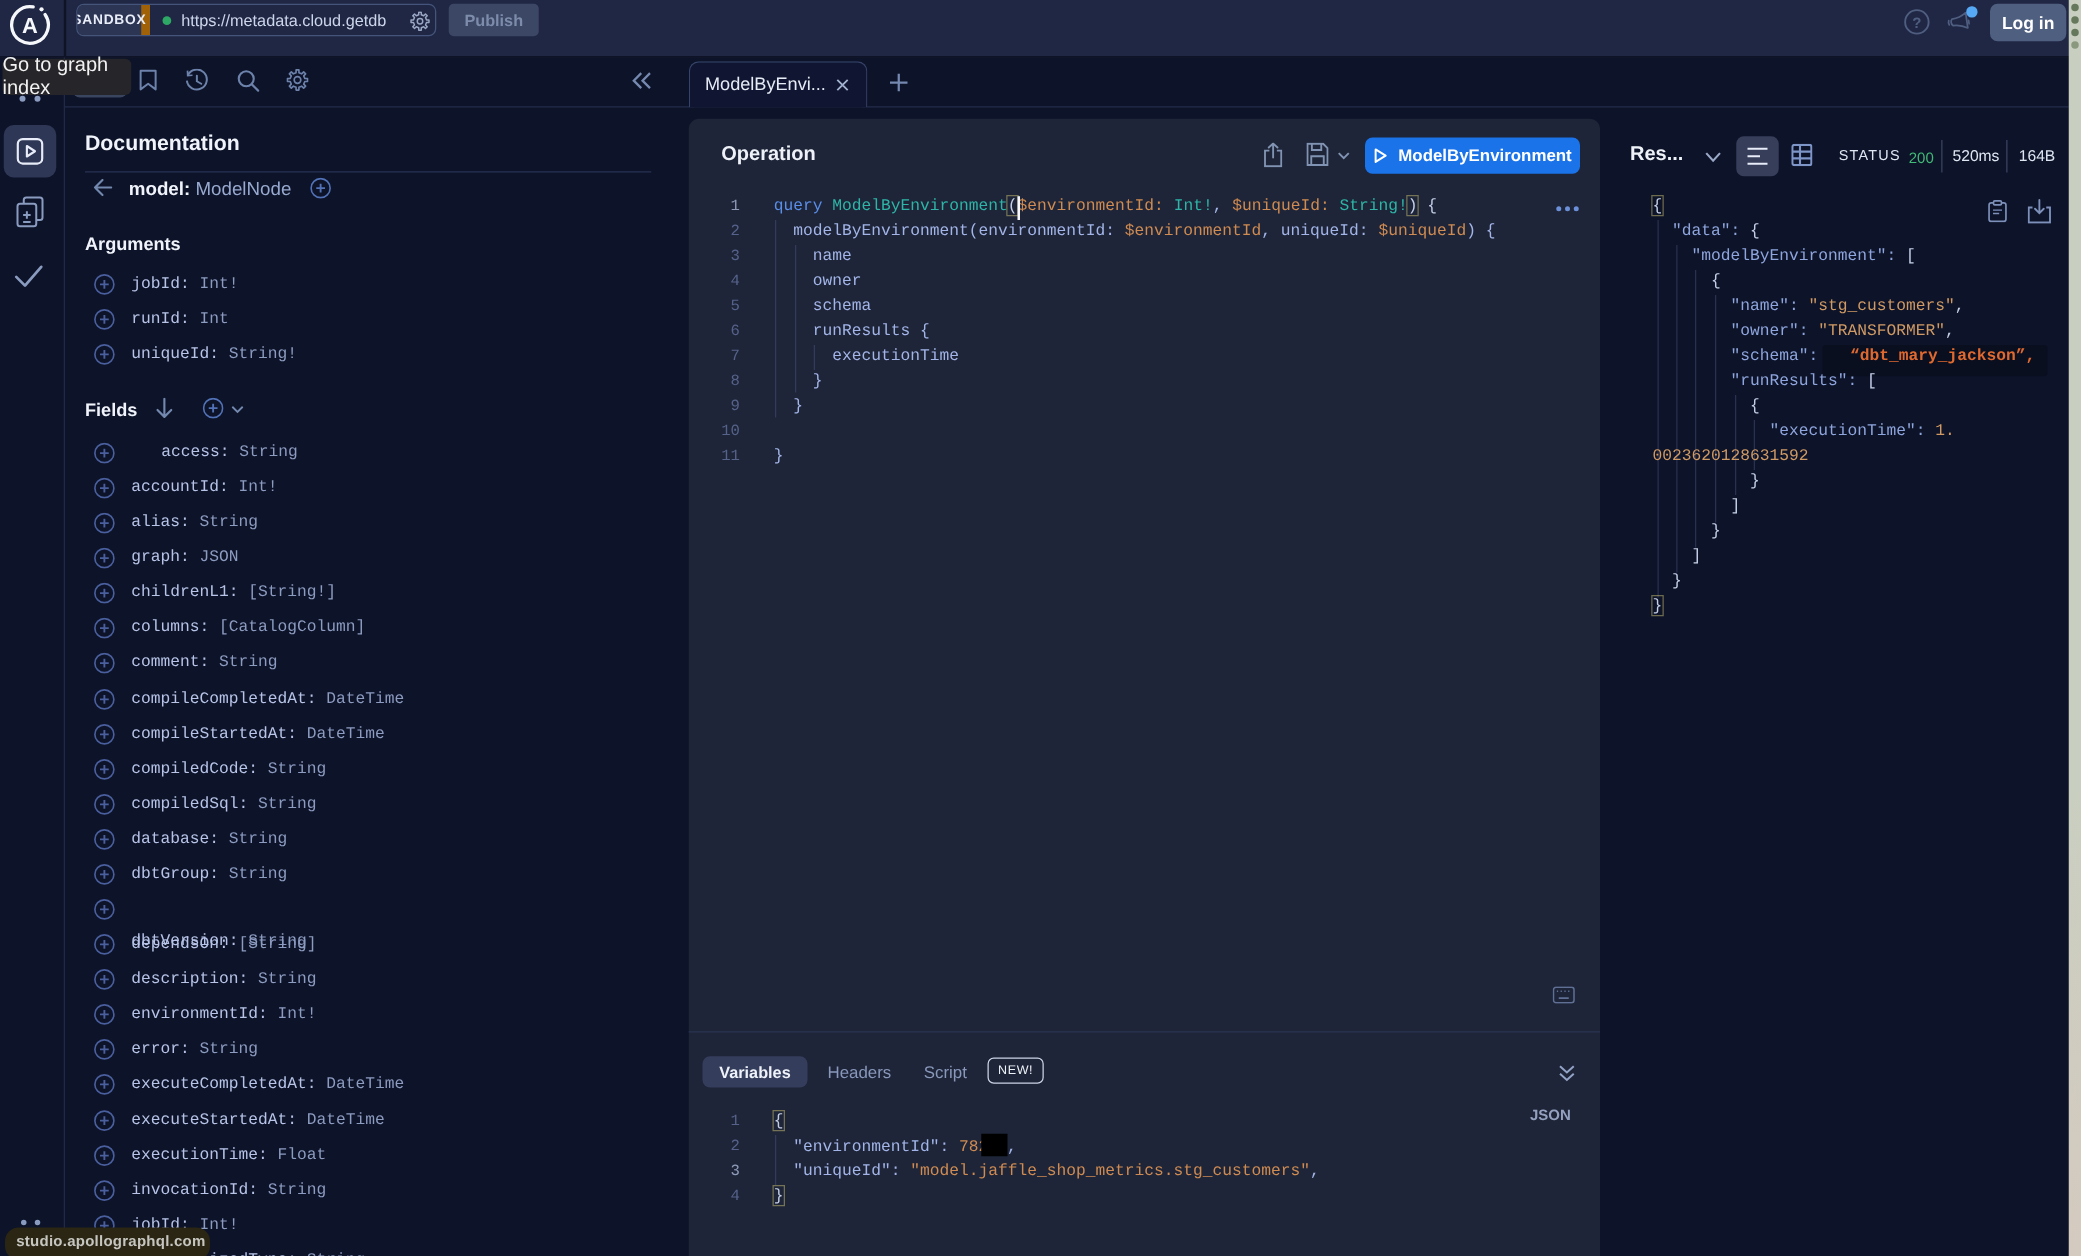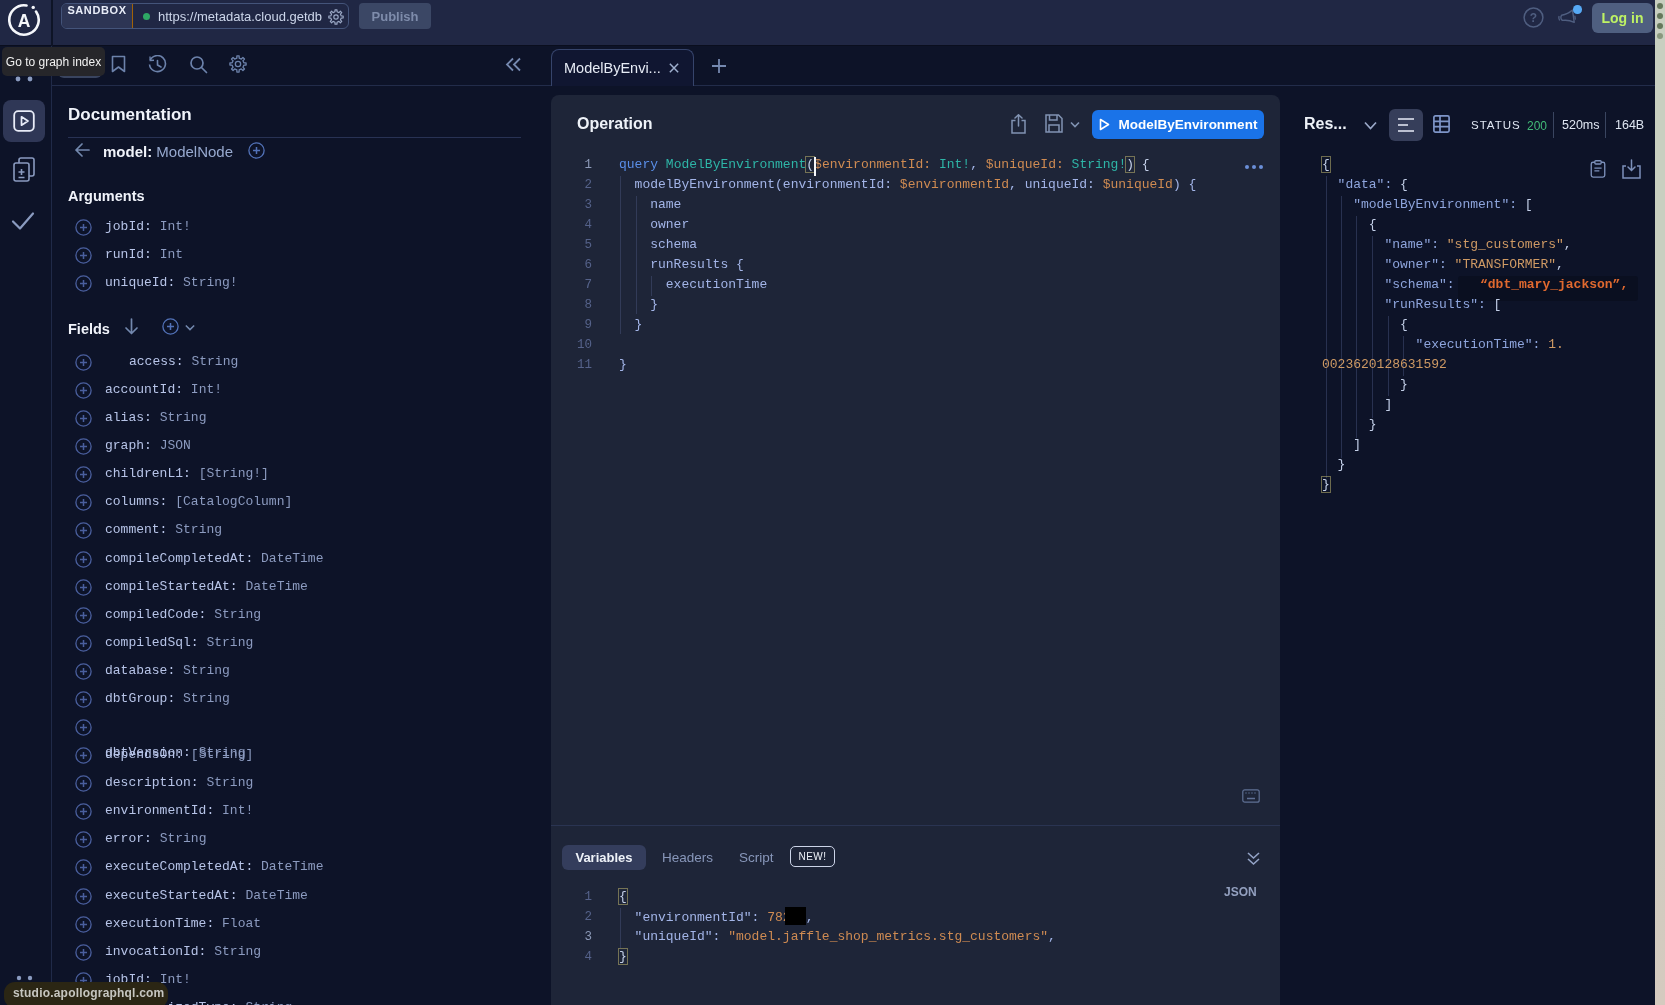--- a/index.html
+++ b/index.html
@@ -15,21 +15,21 @@
 <div class="abs" style="left:0;top:0;width:1665px;height:46px;background:#202744;border-bottom:1px solid #0a0e1e;"></div>
 <div class="abs" style="left:51px;top:0;width:1.5px;height:46px;background:#0e1426;"></div>
 
 <svg class="abs" style="left:7px;top:3px;" width="34" height="34" viewBox="0 0 34 34">
   <path d="M 19.55 2.52 A 14.7 14.7 0 1 0 29.04 8.57" fill="none" stroke="#f5f7fb" stroke-width="2.6" stroke-linecap="round"></path>
   <circle cx="26.2" cy="4.4" r="1.7" fill="#f5f7fb"></circle>
   <text x="17" y="23.5" font-family="Liberation Sans" font-size="17.5" font-weight="bold" fill="#f5f7fb" text-anchor="middle">A</text>
 </svg>
 
 <div class="abs" style="left:61px;top:3px;width:288px;height:26px;border:1px solid #44547a;border-radius:6px;display:flex;overflow:hidden;">
-  <div style="width:71px;background:#2d3554;display:flex;justify-content:center;border-right:1px solid #a16207;">
+  <div style="width:58px;background:#2d3554;display:flex;align-items:center;justify-content:center;border-right:7px solid #a16207;">
     <span style="font-size:11px;font-weight:bold;letter-spacing:0.6px;color:#e9edf8;">SANDBOX</span>
   </div>
   <div style="flex:1;display:flex;align-items:center;padding-left:10px;position:relative;">
     <span style="width:7px;height:7px;border-radius:50%;background:#2ea865;margin-right:8px;flex:none;"></span>
     <span style="font-size:13px;color:#ccd6ea;white-space:nowrap;overflow:hidden;width:168px;">https://metadata.cloud.getdb</span>
     <svg style="position:absolute;right:4px;top:5px;" width="16" height="16" viewBox="0 0 19 19" fill="none" stroke="#9aa8c5" stroke-width="1.4">
       <path d="M 15.68 8.27 L 18.02 8.32 L 18.02 10.68 L 15.68 10.73 L 14.74 13.00 L 16.36 14.69 L 14.69 16.36 L 13.00 14.74 L 10.73 15.68 L 10.68 18.02 L 8.32 18.02 L 8.27 15.68 L 6.00 14.74 L 4.31 16.36 L 2.64 14.69 L 4.26 13.00 L 3.32 10.73 L 0.98 10.68 L 0.98 8.32 L 3.32 8.27 L 4.26 6.00 L 2.64 4.31 L 4.31 2.64 L 6.00 4.26 L 8.27 3.32 L 8.32 0.98 L 10.68 0.98 L 10.73 3.32 L 13.00 4.26 L 14.69 2.64 L 16.36 4.31 L 14.74 6.00 Z" stroke-linejoin="round"></path>
       <circle cx="9.5" cy="9.5" r="2.6"></circle>
     </svg>
   </div>
@@ -43,21 +43,21 @@
   <circle cx="10.5" cy="10.5" r="9.4" stroke="#4f5e80" stroke-width="1.5"></circle>
   <text x="10.5" y="15" font-family="Liberation Sans" font-size="12" font-weight="bold" fill="#4f5e80" text-anchor="middle">?</text>
 </svg>
 <svg class="abs" style="left:1557px;top:10px;transform:rotate(-8deg);" width="22" height="15" viewBox="0 0 22 15" fill="none" stroke="#4f5e80" stroke-width="1.4">
   <path d="M16.5 0.8 L16.5 13.2 C 11.5 9.8, 8 9.6, 5 9.6 A 3.6 3.6 0 0 1 5 4.4 C 8 4.4, 11.5 4.2, 16.5 0.8 Z" stroke-linejoin="round"></path>
   <path d="M2.2 5.3 A 3.8 3.8 0 0 0 2.2 8.7" stroke-linecap="round"></path>
   <path d="M18 7.2 L18 10" stroke-linecap="round"></path>
 </svg>
 <div class="abs" style="left:1573px;top:5px;width:8.5px;height:8.5px;border-radius:50%;background:#56a9f5;"></div>
 <div class="abs" style="left:1592px;top:3px;width:61px;height:30px;background:#4f5f80;border-radius:6px;display:flex;align-items:center;justify-content:center;">
-  <span style="font-size:14px;font-weight:bold;color:#bef264;">Log in</span>
+  <span style="font-size:14px;font-weight:bold;color:#ffffff;">Log in</span>
 </div>
 
 <div class="abs" style="left:0;top:46px;width:52px;height:959px;border-right:1px solid #202a48;"></div>
 
 <svg class="abs" style="left:12px;top:58px;" width="24" height="26" viewBox="0 0 24 26" fill="#8a9bc0">
   <circle cx="6" cy="5" r="2.4"></circle>
     <circle cx="18" cy="5" r="2.4"></circle>
   <circle cx="6" cy="21" r="2.4"></circle>
     <circle cx="18" cy="21" r="2.4"></circle>
 </svg>
@@ -116,21 +116,21 @@
   <svg style="margin-left:7px;" width="12" height="12" viewBox="0 0 13 13" stroke="#9fb0cf" stroke-width="1.6" fill="none">
       <path d="M2 2 L11 11 M11 2 L2 11"></path>
     </svg>
 </div>
 
 <svg class="abs" style="left:711px;top:58px;" width="16" height="16" viewBox="0 0 16 16" stroke="#7589b0" stroke-width="1.8">
   <path d="M8 1 L8 15 M1 8 L15 8"></path>
 </svg>
 
 <div class="abs" style="left:2px;top:47px;width:103px;height:29px;background:#26262a;border-radius:5px;display:flex;align-items:center;justify-content:center;z-index:30;">
-  <span style="font-size:12px;color:#f2f2f2;">Go to graph index</span>
+  <span style="font-size:16px;color:#f2f2f2;">Go to graph index</span>
 </div>
 
 <div id="docpanel">
   <div class="abs" style="left:68px;top:105px;font-size:17px;font-weight:bold;color:#f0f3fa;">Documentation</div>
   <div class="abs" style="left:68px;top:137px;width:453px;height:1px;background:#283254;"></div>
 
   <svg class="abs" style="left:74px;top:143px;" width="16" height="14" viewBox="0 0 16 14" fill="none" stroke="#7388ae" stroke-width="1.7">
     <path d="M8 1 L2 7 L8 13 M2 7 L15 7" stroke-linecap="round" stroke-linejoin="round"></path>
   </svg>
   <div class="abs" style="left:103px;top:143px;font-size:15px;"><span style="font-weight:bold;color:#f0f3fa;">model:</span> <span style="color:#97a9cf;">ModelNode</span></div>

